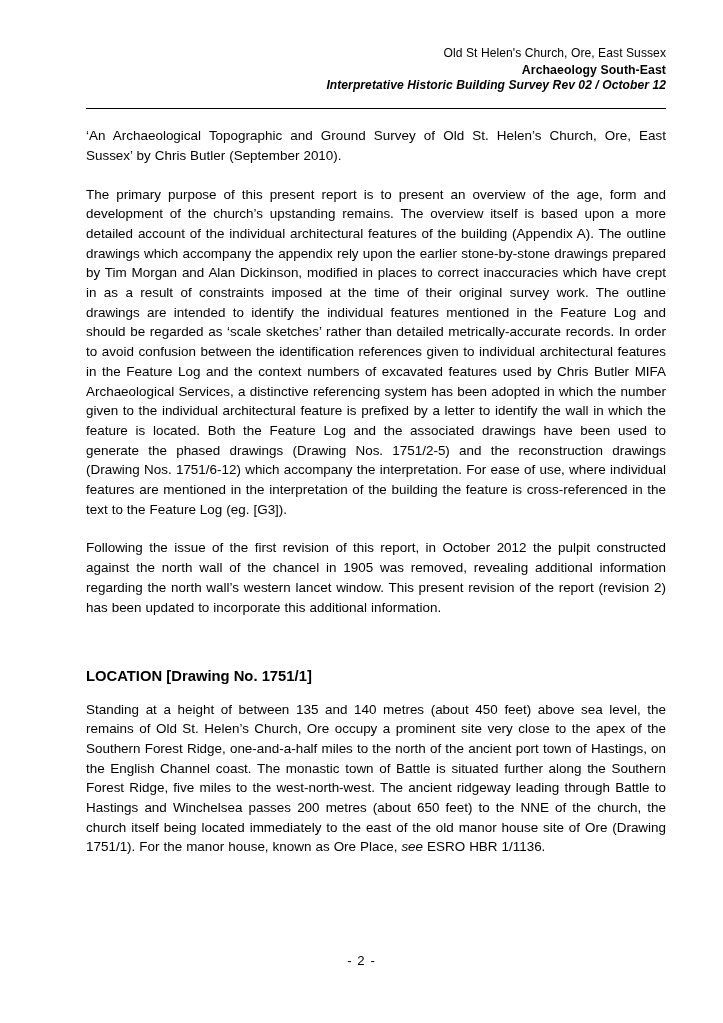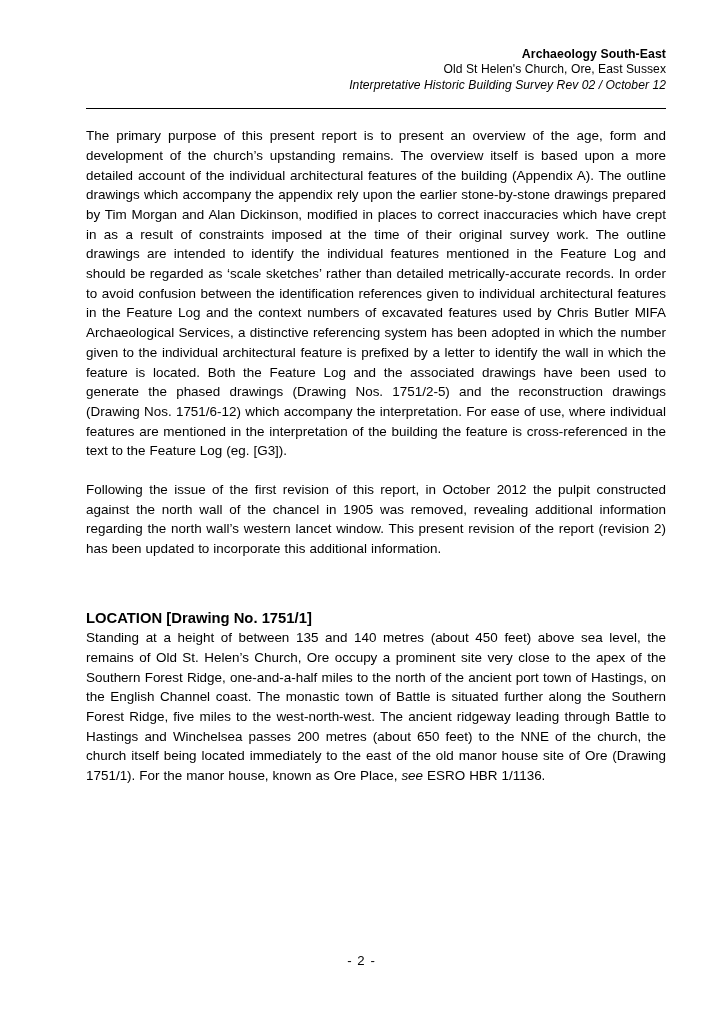--- a/index.html
+++ b/index.html
@@ -38,20 +38,21 @@
     font-size: 12.1px;
     letter-spacing: 0.005em;
     white-space: nowrap;
   }
   .doc-header .hdr-org {
     font-weight: bold;
     font-size: 12.3px;
   }
   .doc-header .hdr-rev {
     font-style: italic;
+    font-weight: bold;
   }
   .header-rule {
     margin-top: 14px;
     border: 0;
     border-top: 1.4px solid #000;
     width: 100%;
   }
 
   
   .body-area {
@@ -69,21 +70,21 @@
   h2.section-heading {
     margin: 0;
     padding: 0;
     font-size: 14.8px;
     font-weight: bold;
     line-height: 1.3;
     text-align: left;
   }
   .heading-block {
     margin-top: 50px;
-    margin-bottom: 0;
+    margin-bottom: 13px;
   }
   .after-heading {
     margin-top: 25px;
   }
 
   em.ital { }
 
   
   .doc-footer {
     position: absolute;
@@ -96,29 +97,30 @@
   }
 </style>
 </head>
 <body>
 
 <div class="page">
 
   <div class="content">
 
     <div class="doc-header">
+      <div class="hdr-line">Old St Helen's Church, Ore, East Sussex</div>
       <div class="hdr-line hdr-org">Archaeology South-East</div>
-      <div class="hdr-line">Old St Helen's Church, Ore, East Sussex</div>
       <div class="hdr-line hdr-rev">Interpretative Historic Building Survey Rev 02 / October 12</div>
     </div>
 
     <hr class="header-rule">
 
     <div class="body-area">
 
+      <p class="para">‘An Archaeological Topographic and Ground Survey of Old St. Helen’s Church, Ore, East Sussex’ by Chris Butler (September 2010).</p>
 
       <p class="para">The primary purpose of this present report is to present an overview of the age, form and development of the church’s upstanding remains.  The overview itself is based upon a more detailed account of the individual architectural features of the building (Appendix A).  The outline drawings which accompany the appendix rely upon the earlier stone-by-stone drawings prepared by Tim Morgan and Alan Dickinson, modified in places to correct inaccuracies which have crept in as a result of constraints imposed at the time of their original survey work.  The outline drawings are intended to identify the individual features mentioned in the Feature Log and should be regarded as ‘scale sketches’ rather than detailed metrically-accurate records.  In order to avoid confusion between the identification references given to individual architectural features in the Feature Log and the context numbers of excavated features used by Chris Butler MIFA Archaeological Services, a distinctive referencing system has been adopted in which the number given to the individual architectural feature is prefixed by a letter to identify the wall in which the feature is located.  Both the Feature Log and the associated drawings have been used to generate the phased drawings (Drawing Nos. 1751/2-5) and the reconstruction drawings (Drawing Nos. 1751/6-12) which accompany the interpretation.  For ease of use, where individual features are mentioned in the interpretation of the building the feature is cross-referenced in the text to the Feature Log (eg. [G3]).</p>
 
       <p class="para">Following the issue of the first revision of this report, in October 2012 the pulpit constructed against the north wall of the chancel in 1905 was removed, revealing additional information regarding the north wall’s western lancet window.  This present revision of the report (revision 2) has been updated to incorporate this additional information.</p>
 
       <div class="heading-block">
         <h2 class="section-heading">LOCATION [Drawing No. 1751/1]</h2>
       </div>
 
       <p class="para after-heading"><span>Standing at a height of between 135 and 140 metres (about 450 feet) above sea level, the remains of Old St. Helen’s Church, Ore occupy a prominent site very close to the apex of the Southern Forest Ridge, one-and-a-half miles to the north of the ancient port town of Hastings, on the English Channel coast.  The monastic town of Battle is situated further along the Southern Forest Ridge, five miles to the west-north-west.  The ancient ridgeway leading through Battle to Hastings and Winchelsea passes 200 metres (about 650 feet) to the NNE of the church, the church itself being located immediately to the east of the old manor house site of Ore (Drawing 1751/1).  For the manor house, known as Ore Place, </span><em class="ital">see</em><span> ESRO HBR 1/1136.</span></p>

